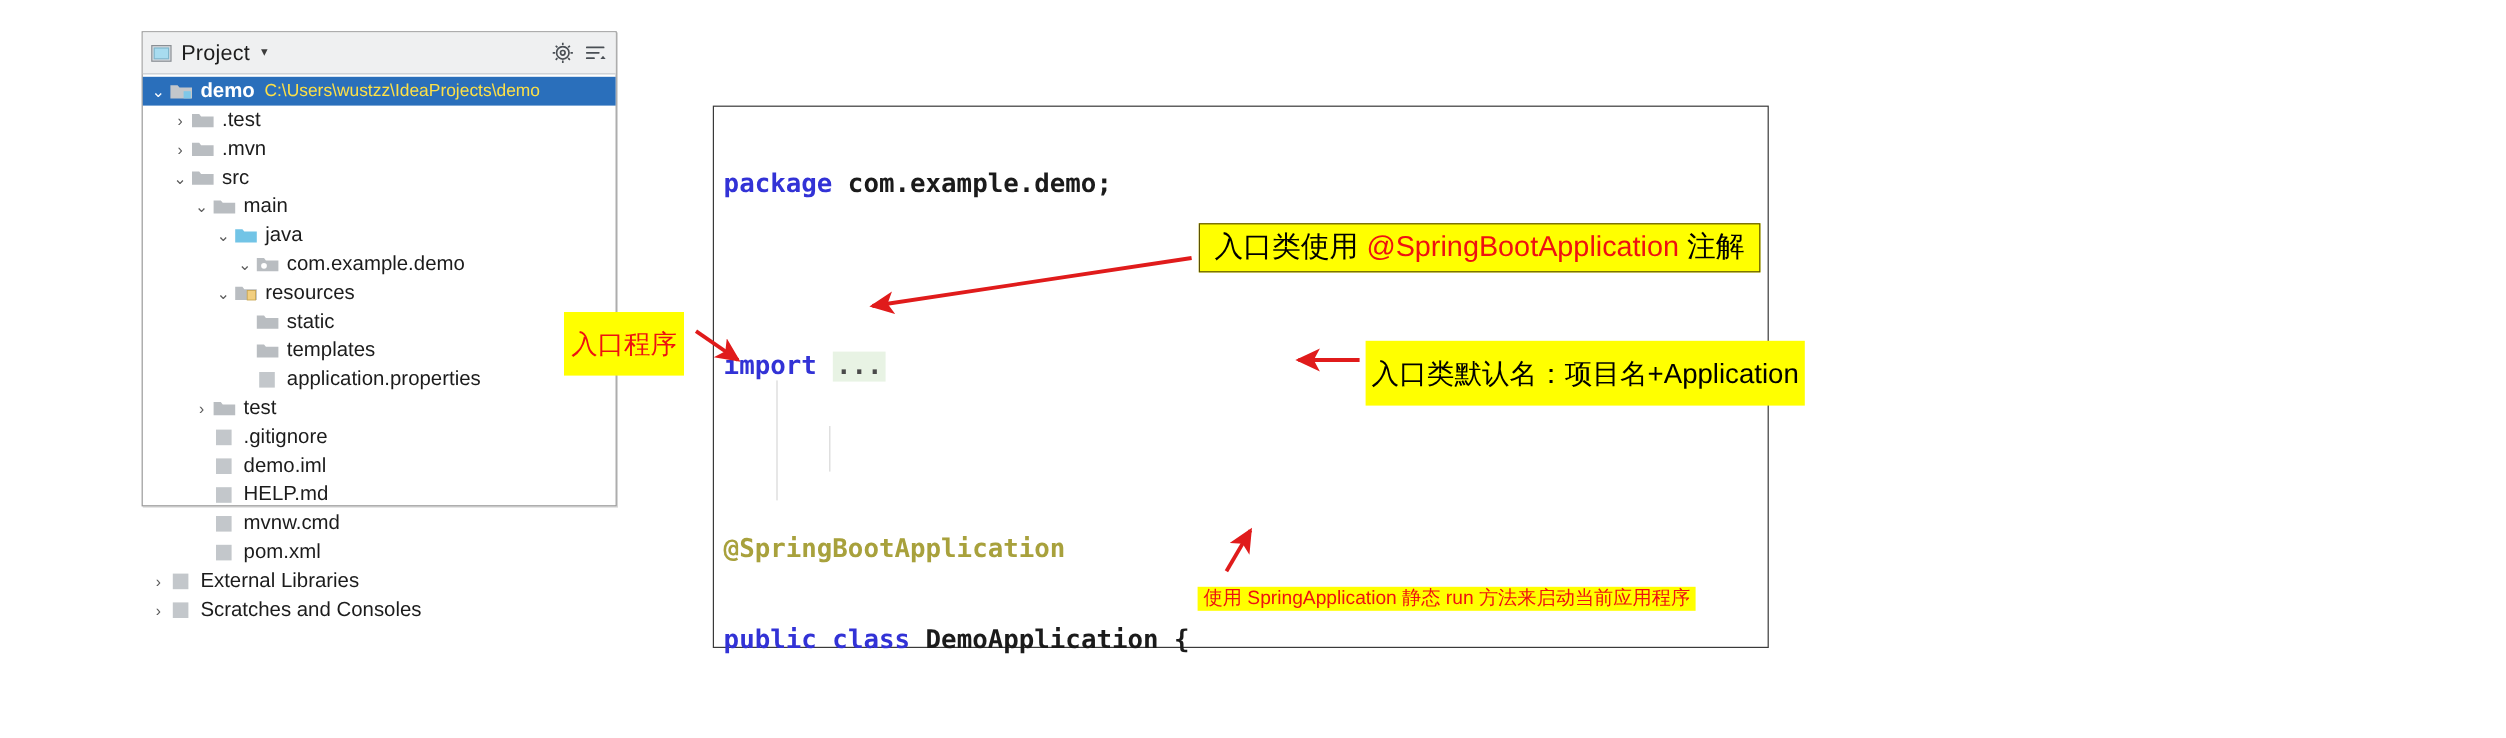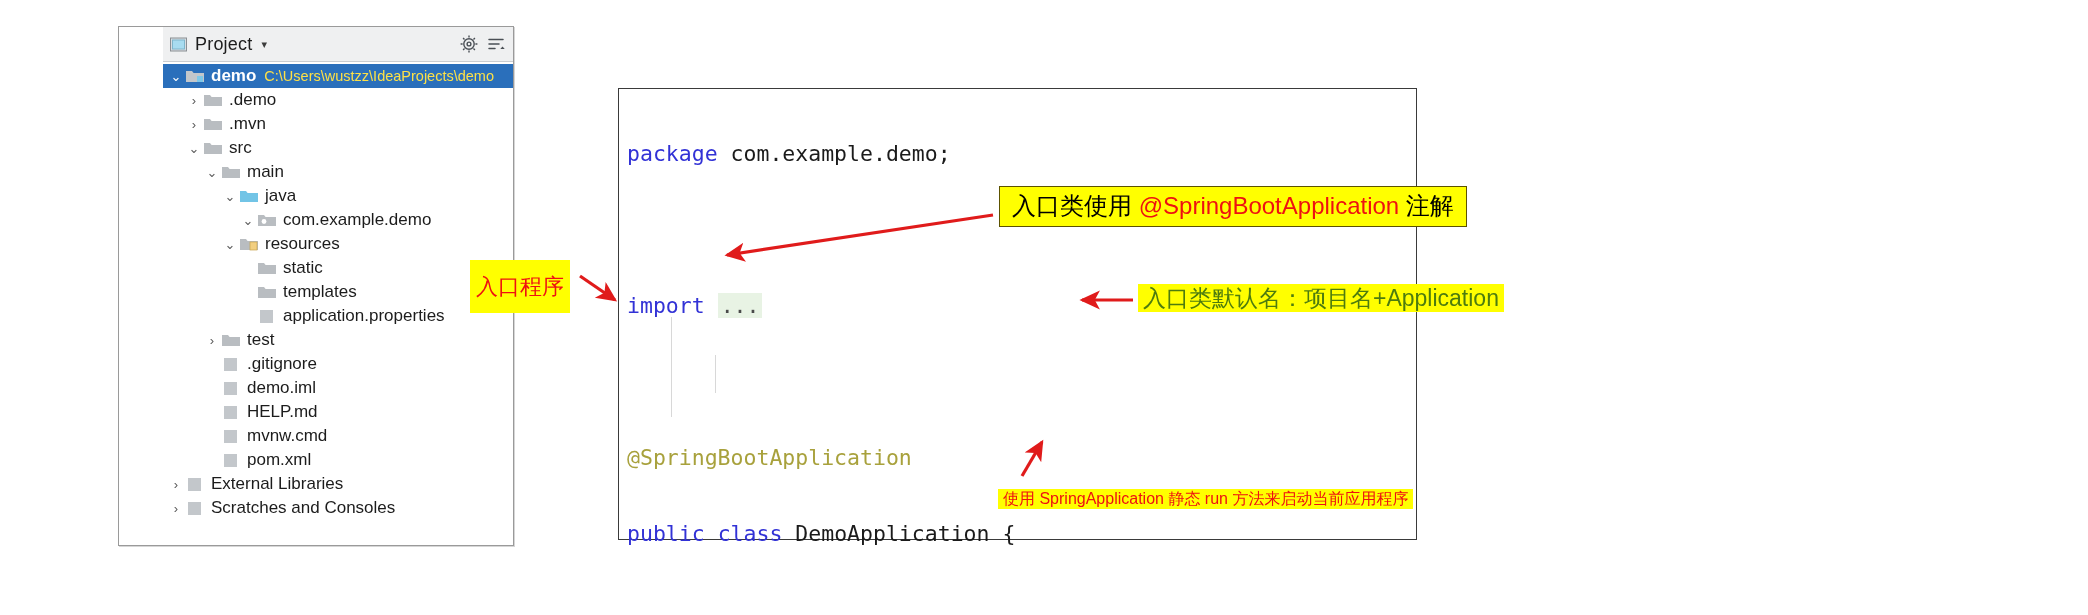--- a/index.html
+++ b/index.html
@@ -4,24 +4,23 @@
 <style>
   html,body{margin:0;padding:0;}
   body{
     width:2088px;height:615px;background:#ffffff;
     font-family:"Liberation Sans","DejaVu Sans",sans-serif;
     position:relative;overflow:hidden;
   }
 
   
   #project-panel{
-    position:absolute;left:118px;top:26px;width:396px;height:520px;
+    position:absolute;left:118px;top:26px;width:396px;height:396px;
     background:#ffffff;border:1px solid #9a9a9a;box-sizing:border-box;
     box-shadow:1px 1px 0 #d6d6d6;
-    padding-left:44px;
   }
   #panel-header{
     height:34px;display:flex;align-items:center;
     background:#eff0f1;border-bottom:1px solid #c9ccd0;padding:0 6px;
   }
   .ph-icon{width:19px;height:19px;flex:0 0 auto;}
   #panel-title{
     font-size:18px;color:#1d1d1d;margin-left:7px;letter-spacing:.2px;
   }
   #panel-caret{margin-left:9px;font-size:11px;color:#3c3c3c;line-height:1;}
@@ -40,22 +39,22 @@
   }
   .row.selected .arrow{color:#ffffff;}
   .arrow.empty{visibility:hidden;}
   .ico{width:20px;height:18px;flex:0 0 auto;margin-right:6px;}
   .label{font-size:17px;}
   .label.bold{font-weight:bold;}
   .sub{font-size:14.5px;color:#fde047;margin-left:8px;}
 
   
   #editor{
-    position:absolute;left:618px;top:88px;width:799px;height:452px;
-    background:#ffffff;border:1.5px solid #3a3a3a;box-sizing:border-box;
+    position:absolute;left:594px;top:88px;width:880px;height:452px;
+    background:#ffffff;border:1.5px solid #3a3a3a;box-sizing:border-box;font-weight:bold;
   }
   #code{
     position:absolute;left:8px;top:8px;right:0;bottom:0;
     font-family:"DejaVu Sans Mono","Liberation Mono",monospace;
     font-size:21.5px;line-height:38px;white-space:pre;color:#1b1b1b;
   }
   .kw{color:#3232d6;}
   .ann{color:#a8a13c;}
   .fold{background:#e8f3e4;color:#4a4a4a;padding:0 3px;}
   .plain{color:#1b1b1b;}
@@ -67,21 +66,21 @@
   .note{
     position:absolute;background:#ffff00;white-space:nowrap;
     font-family:"Liberation Sans","DejaVu Sans",sans-serif;
     line-height:1.15;
   }
   .note.boxed{border:1.5px solid #5c5200;padding:5px 12px 6px 12px;}
   .note .blk{color:#000000;}
   .note .red{color:#ee1111;}
   #note-entry{left:470px;top:260px;font-size:22px;color:#ee1111;padding:14px 6px;}
   #note-anno{left:999px;top:186px;font-size:24px;}
-  #note-name{left:1138px;top:284px;font-size:23px;color:#4d7c0f;padding:1px 5px;}
+  #note-name{left:1138px;top:284px;font-size:23px;color:#000000;padding:14px 5px;}
   #note-run{left:998px;top:489px;font-size:16px;color:#ee1111;padding:1px 5px;}
 
   svg.arrow-svg{position:absolute;overflow:visible;pointer-events:none;}
 </style>
 </head>
 <body>
 
 <div id="project-panel">
 
   <div id="panel-header">
@@ -122,21 +121,21 @@
             <rect x="12" y="9" width="6" height="6" fill="#7fc8e8"></rect>
           </svg></span>
         <span class="label bold">demo</span>
         <span class="sub">C:\Users\wustzz\IdeaProjects\demo</span>
       </div>
       <div class="row" style="padding-left: 22px;">
         <span class="arrow">›</span>
         <span class="ico"><svg width="20" height="18" viewBox="0 0 20 18">
             <path d="M1 4h6l1.6 2H19v9H1z" fill="#b9bdc1"></path>
           </svg></span>
-        <span class="label">.demo</span>
+        <span class="label">.test</span>
       </div>
       <div class="row" style="padding-left: 22px;">
         <span class="arrow">›</span>
         <span class="ico"><svg width="20" height="18" viewBox="0 0 20 18">
             <path d="M1 4h6l1.6 2H19v9H1z" fill="#b9bdc1"></path>
           </svg></span>
         <span class="label">.mvn</span>
       </div>
       <div class="row" style="padding-left: 22px;">
         <span class="arrow">⌄</span>

